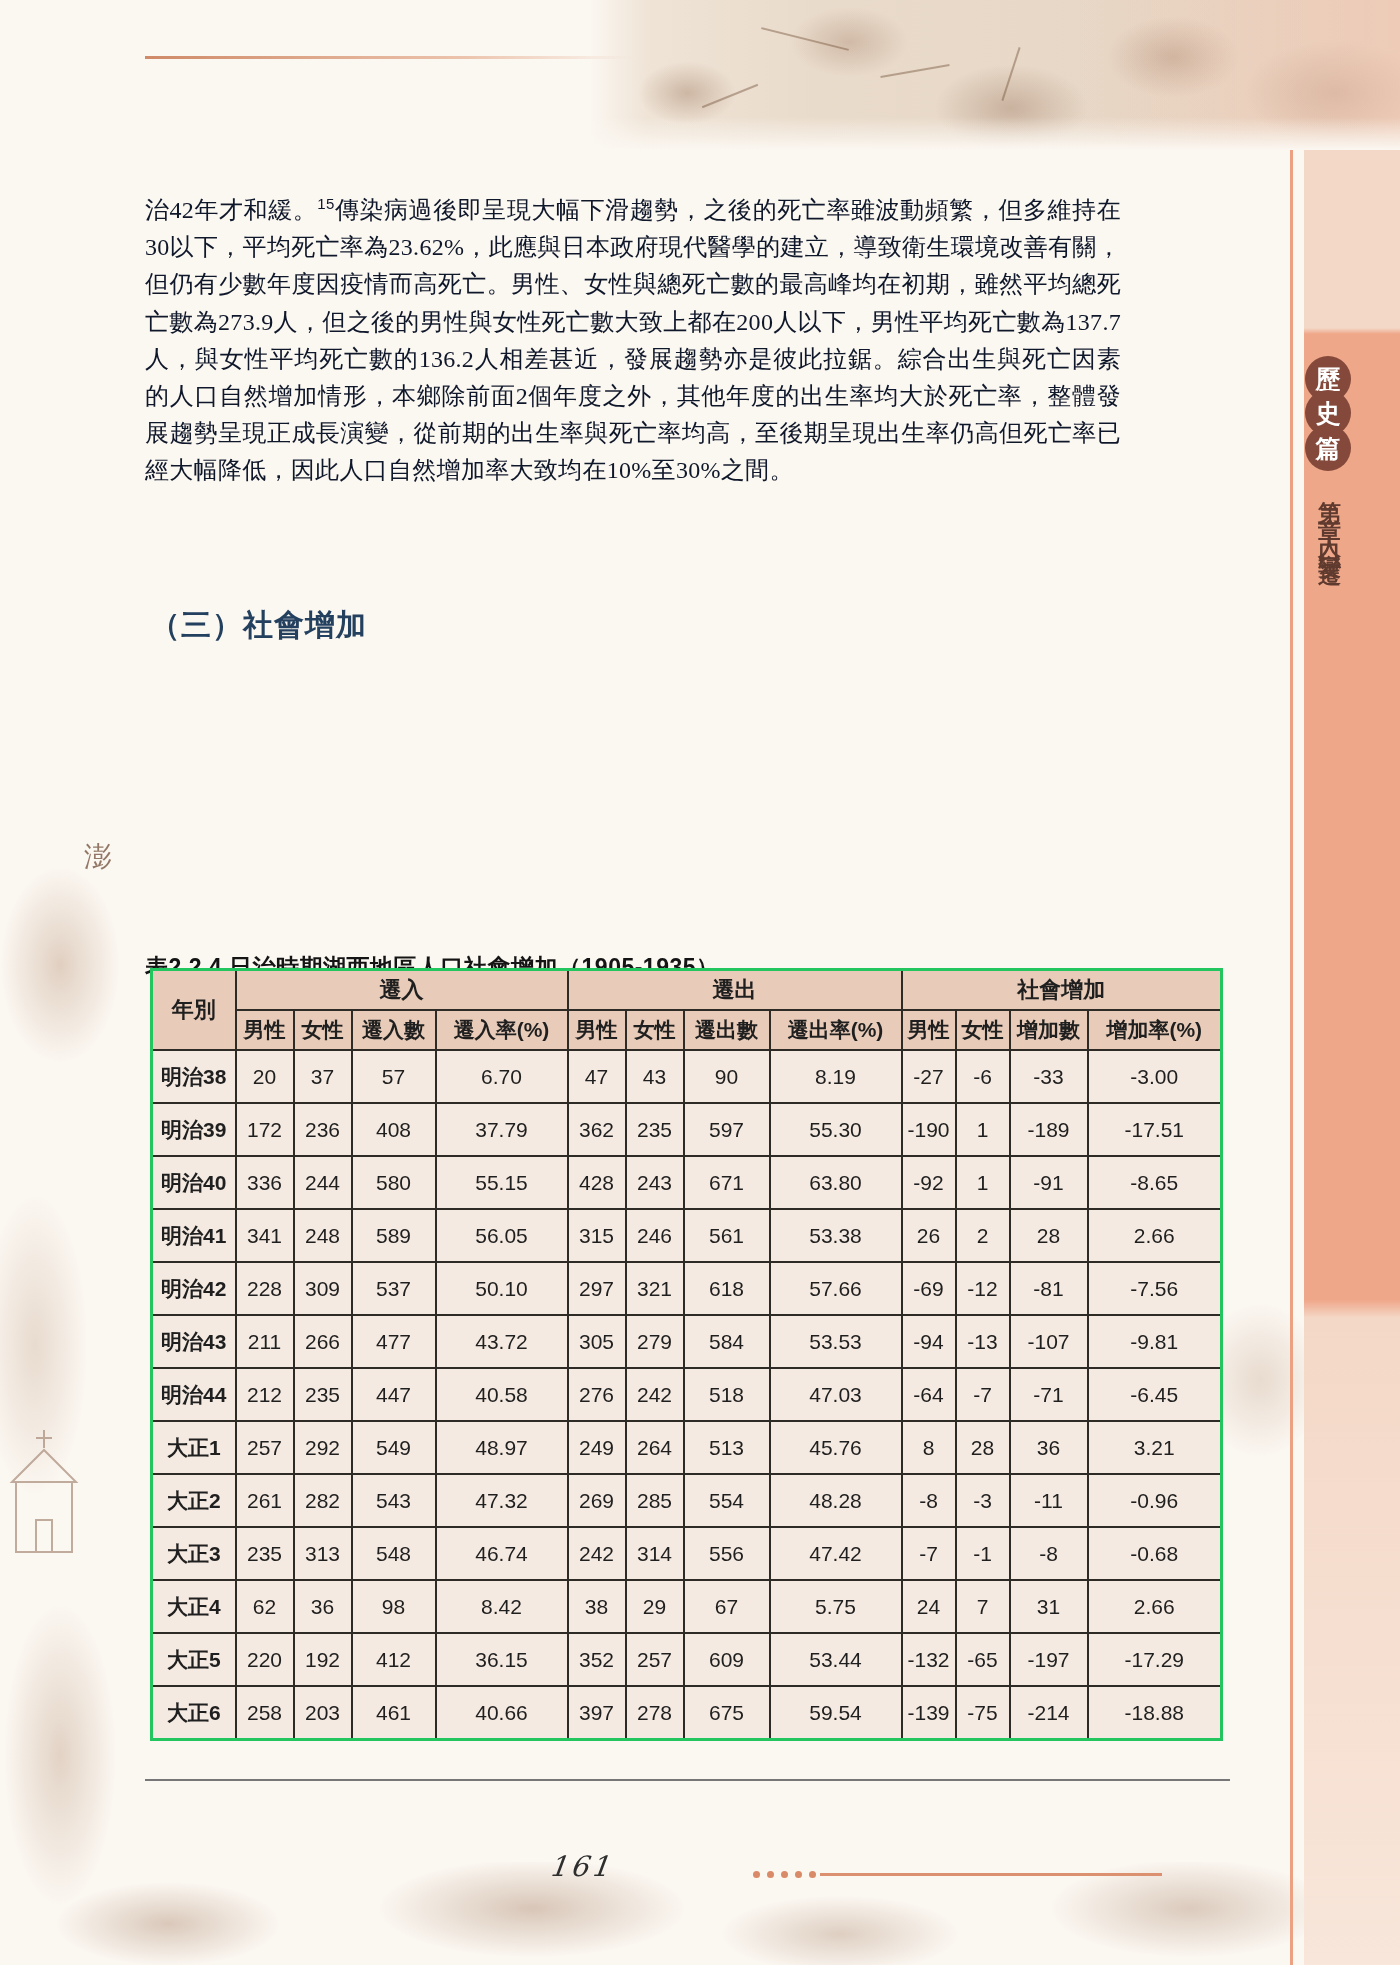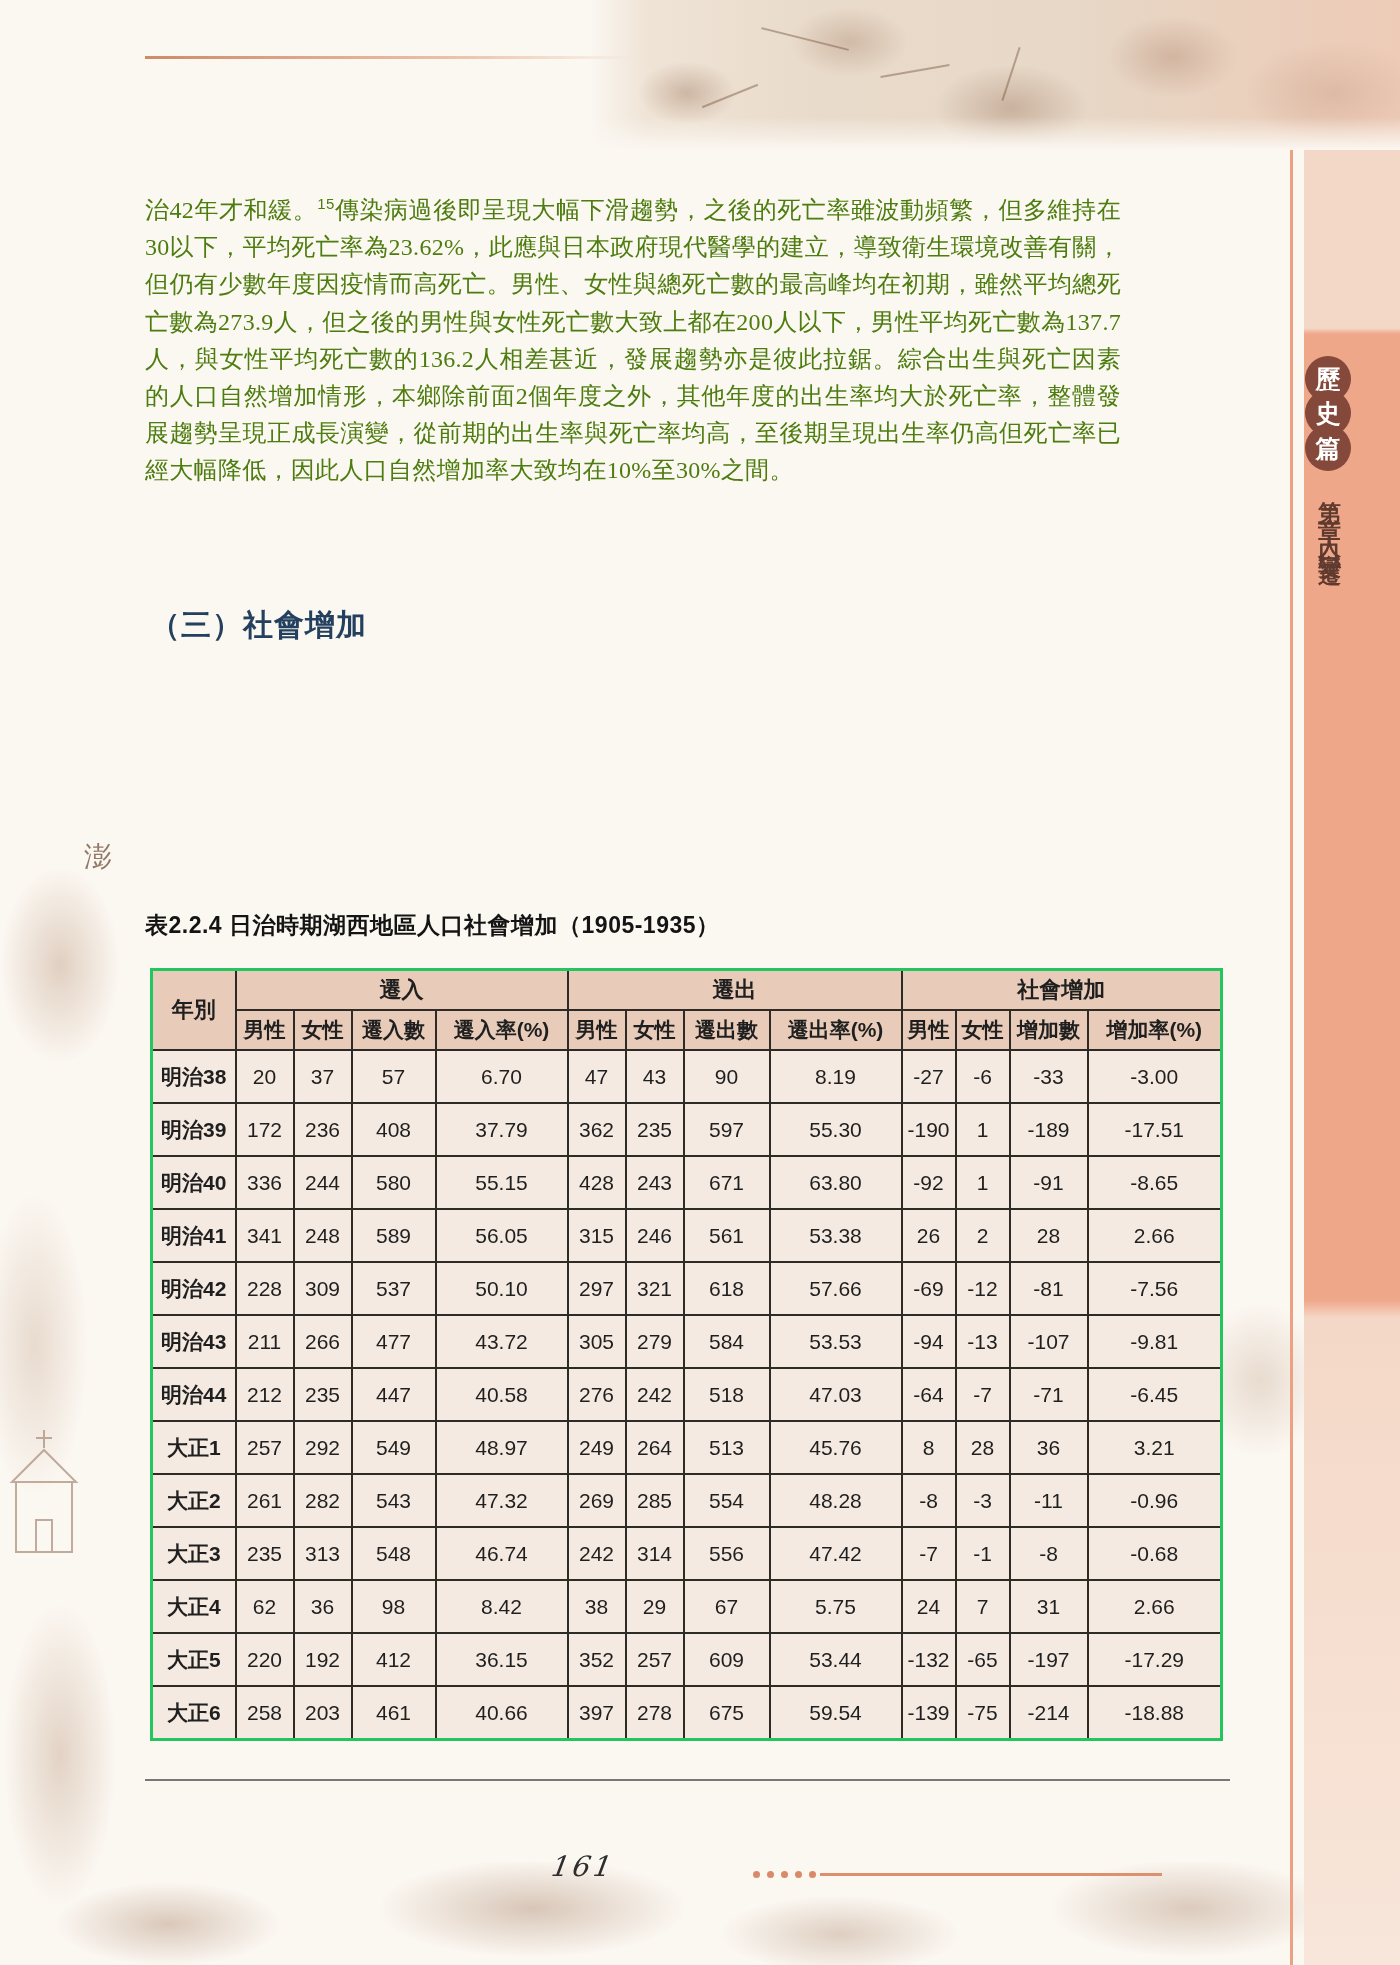--- a/index.html
+++ b/index.html
@@ -75,32 +75,32 @@
   }
   .left-map-char{
     position:absolute;left:84px;top:838px;z-index:1;
     font-size:28px;color:rgba(118,83,63,.78);font-family:"Liberation Serif",serif;
   }
   .church{position:absolute;left:6px;top:1424px;z-index:1;opacity:.6;}
 
   
   .body-text{
     position:absolute;left:145px;width:976px;z-index:4;
-    font-size:24px;line-height:37.2px;color:#4d7c0f;
+    font-size:24px;line-height:37.2px;color:#0f172a;
     text-align:justify;letter-spacing:.3px;
   }
   .p1{top:168px;}
   .p2{top:686px;text-indent:49px;}
   .fn-sup{font-family:"Liberation Sans",sans-serif;font-size:15px;vertical-align:super;line-height:0;}
   .section-heading{
     position:absolute;left:150px;top:605px;z-index:4;
     font-size:30px;font-weight:bold;color:#23405e;letter-spacing:1px;
   }
   .table-title{
-    position:absolute;left:145px;top:910px;z-index:4;
+    position:absolute;left:145px;top:952px;z-index:4;
     font-family:"Liberation Sans","DejaVu Sans",sans-serif;
     font-size:23px;font-weight:bold;color:#141414;letter-spacing:.5px;
   }
 
   
   table.pop{
     position:absolute;left:150px;top:968px;z-index:4;
     width:1070px;border-collapse:collapse;table-layout:fixed;
     font-family:"Liberation Sans","DejaVu Sans",sans-serif;
     border:3px solid #22c55e;

